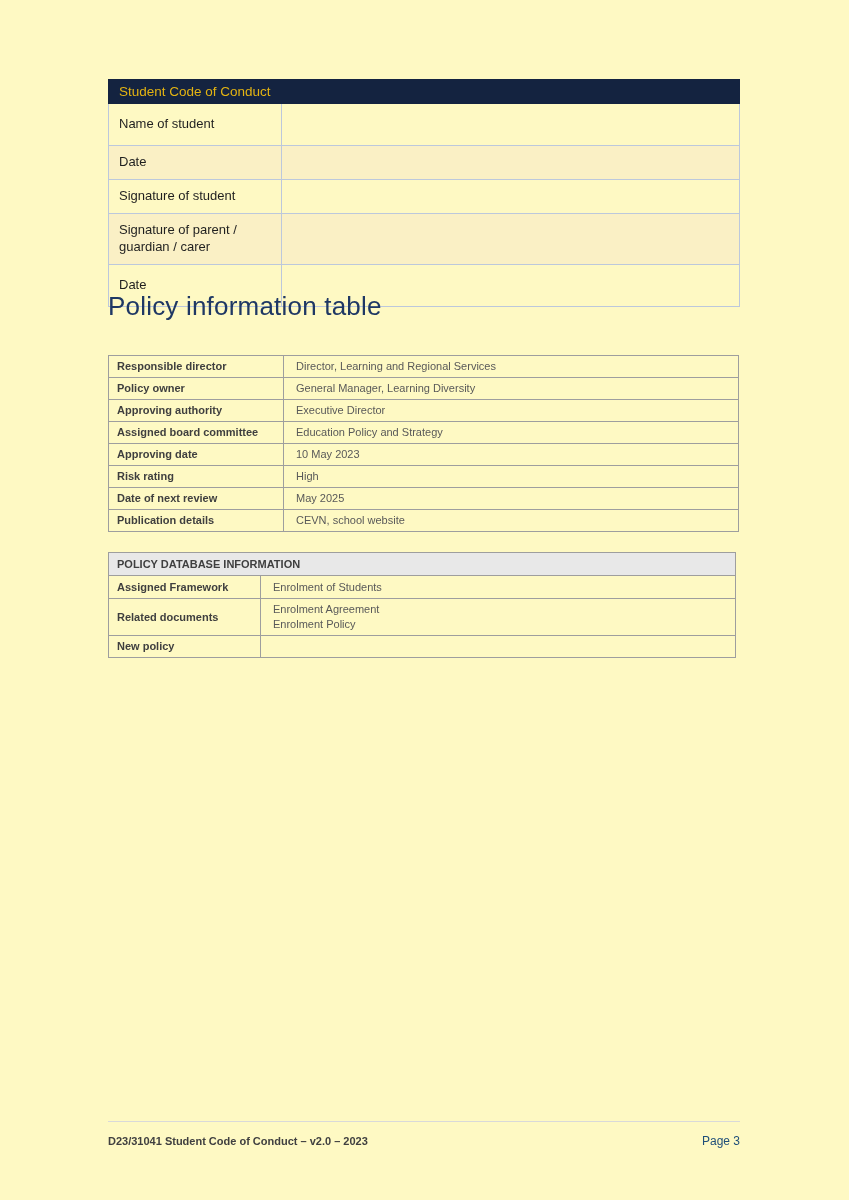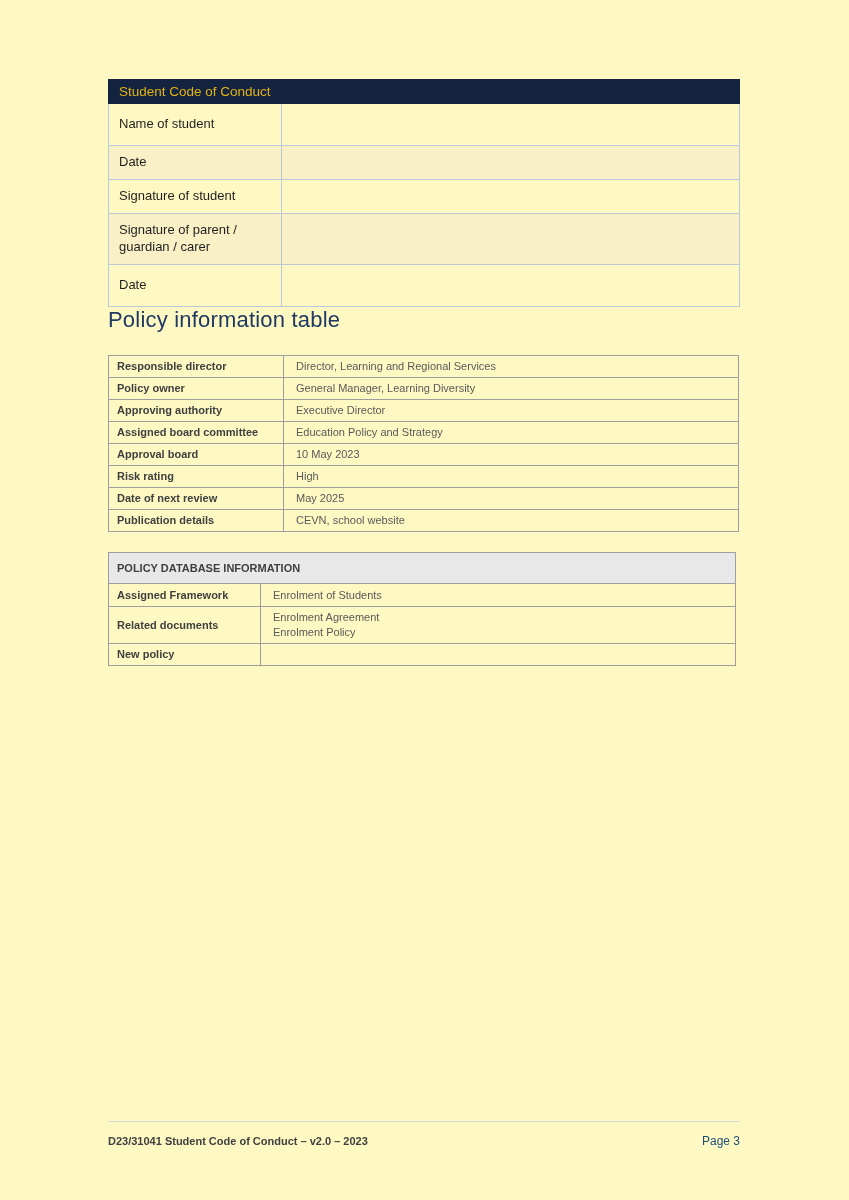--- a/index.html
+++ b/index.html
@@ -44,22 +44,22 @@
   }
   .sig-table tr.hl td { background: #FAF0C5; }
   .sig-table tr.r-normal { height: 42px; padding-left: 48px; }
   .sig-table tr.r-short  { height: 34px; }
   .sig-table tr.r-tall   { height: 51px; }
 
   
   .section-heading {
     position: absolute;
     left: 108px;
-    top: 306px;
-    font-size: 22px;
+    top: 292px;
+    font-size: 26px;
     line-height: 28px;
     color: #1F3864;
     font-weight: normal;
     letter-spacing: 0.2px;
   }
 
   
   .meta-table {
     position: absolute;
     left: 108px;
@@ -88,21 +88,21 @@
   .info-table td { height: 22px; }
   .info-table .col-label { width: 175px; }
 
   .db-table { top: 552px; width: 628px; }
   .db-table .col-label { width: 152px; }
   .db-table th.db-head {
     background: #E8E8E8;
     color: #3F3F3F;
     font-weight: bold;
     font-size: 11px;
-    height: 31px;
+    height: 23px;
     padding: 3px 0 3px 8px;
   }
   .db-table tr.r1 { height: 23px; }
   .db-table tr.r2 { height: 37px; }
   .db-table tr.r3 { height: 22px; }
   .db-table tr.r4 { height: 22px; }
 
   
   .footer-rule {
     position: absolute;
@@ -186,21 +186,21 @@
     </tr>
     <tr>
       <td class="lbl">Approving authority</td>
       <td class="val">Executive Director</td>
     </tr>
     <tr>
       <td class="lbl">Assigned board committee</td>
       <td class="val">Education Policy and Strategy</td>
     </tr>
     <tr>
-      <td class="lbl">Approval board</td>
+      <td class="lbl">Approving date</td>
       <td class="val">10 May 2023</td>
     </tr>
     <tr>
       <td class="lbl">Risk rating</td>
       <td class="val">High</td>
     </tr>
     <tr>
       <td class="lbl">Date of next review</td>
       <td class="val">May 2025</td>
     </tr>

